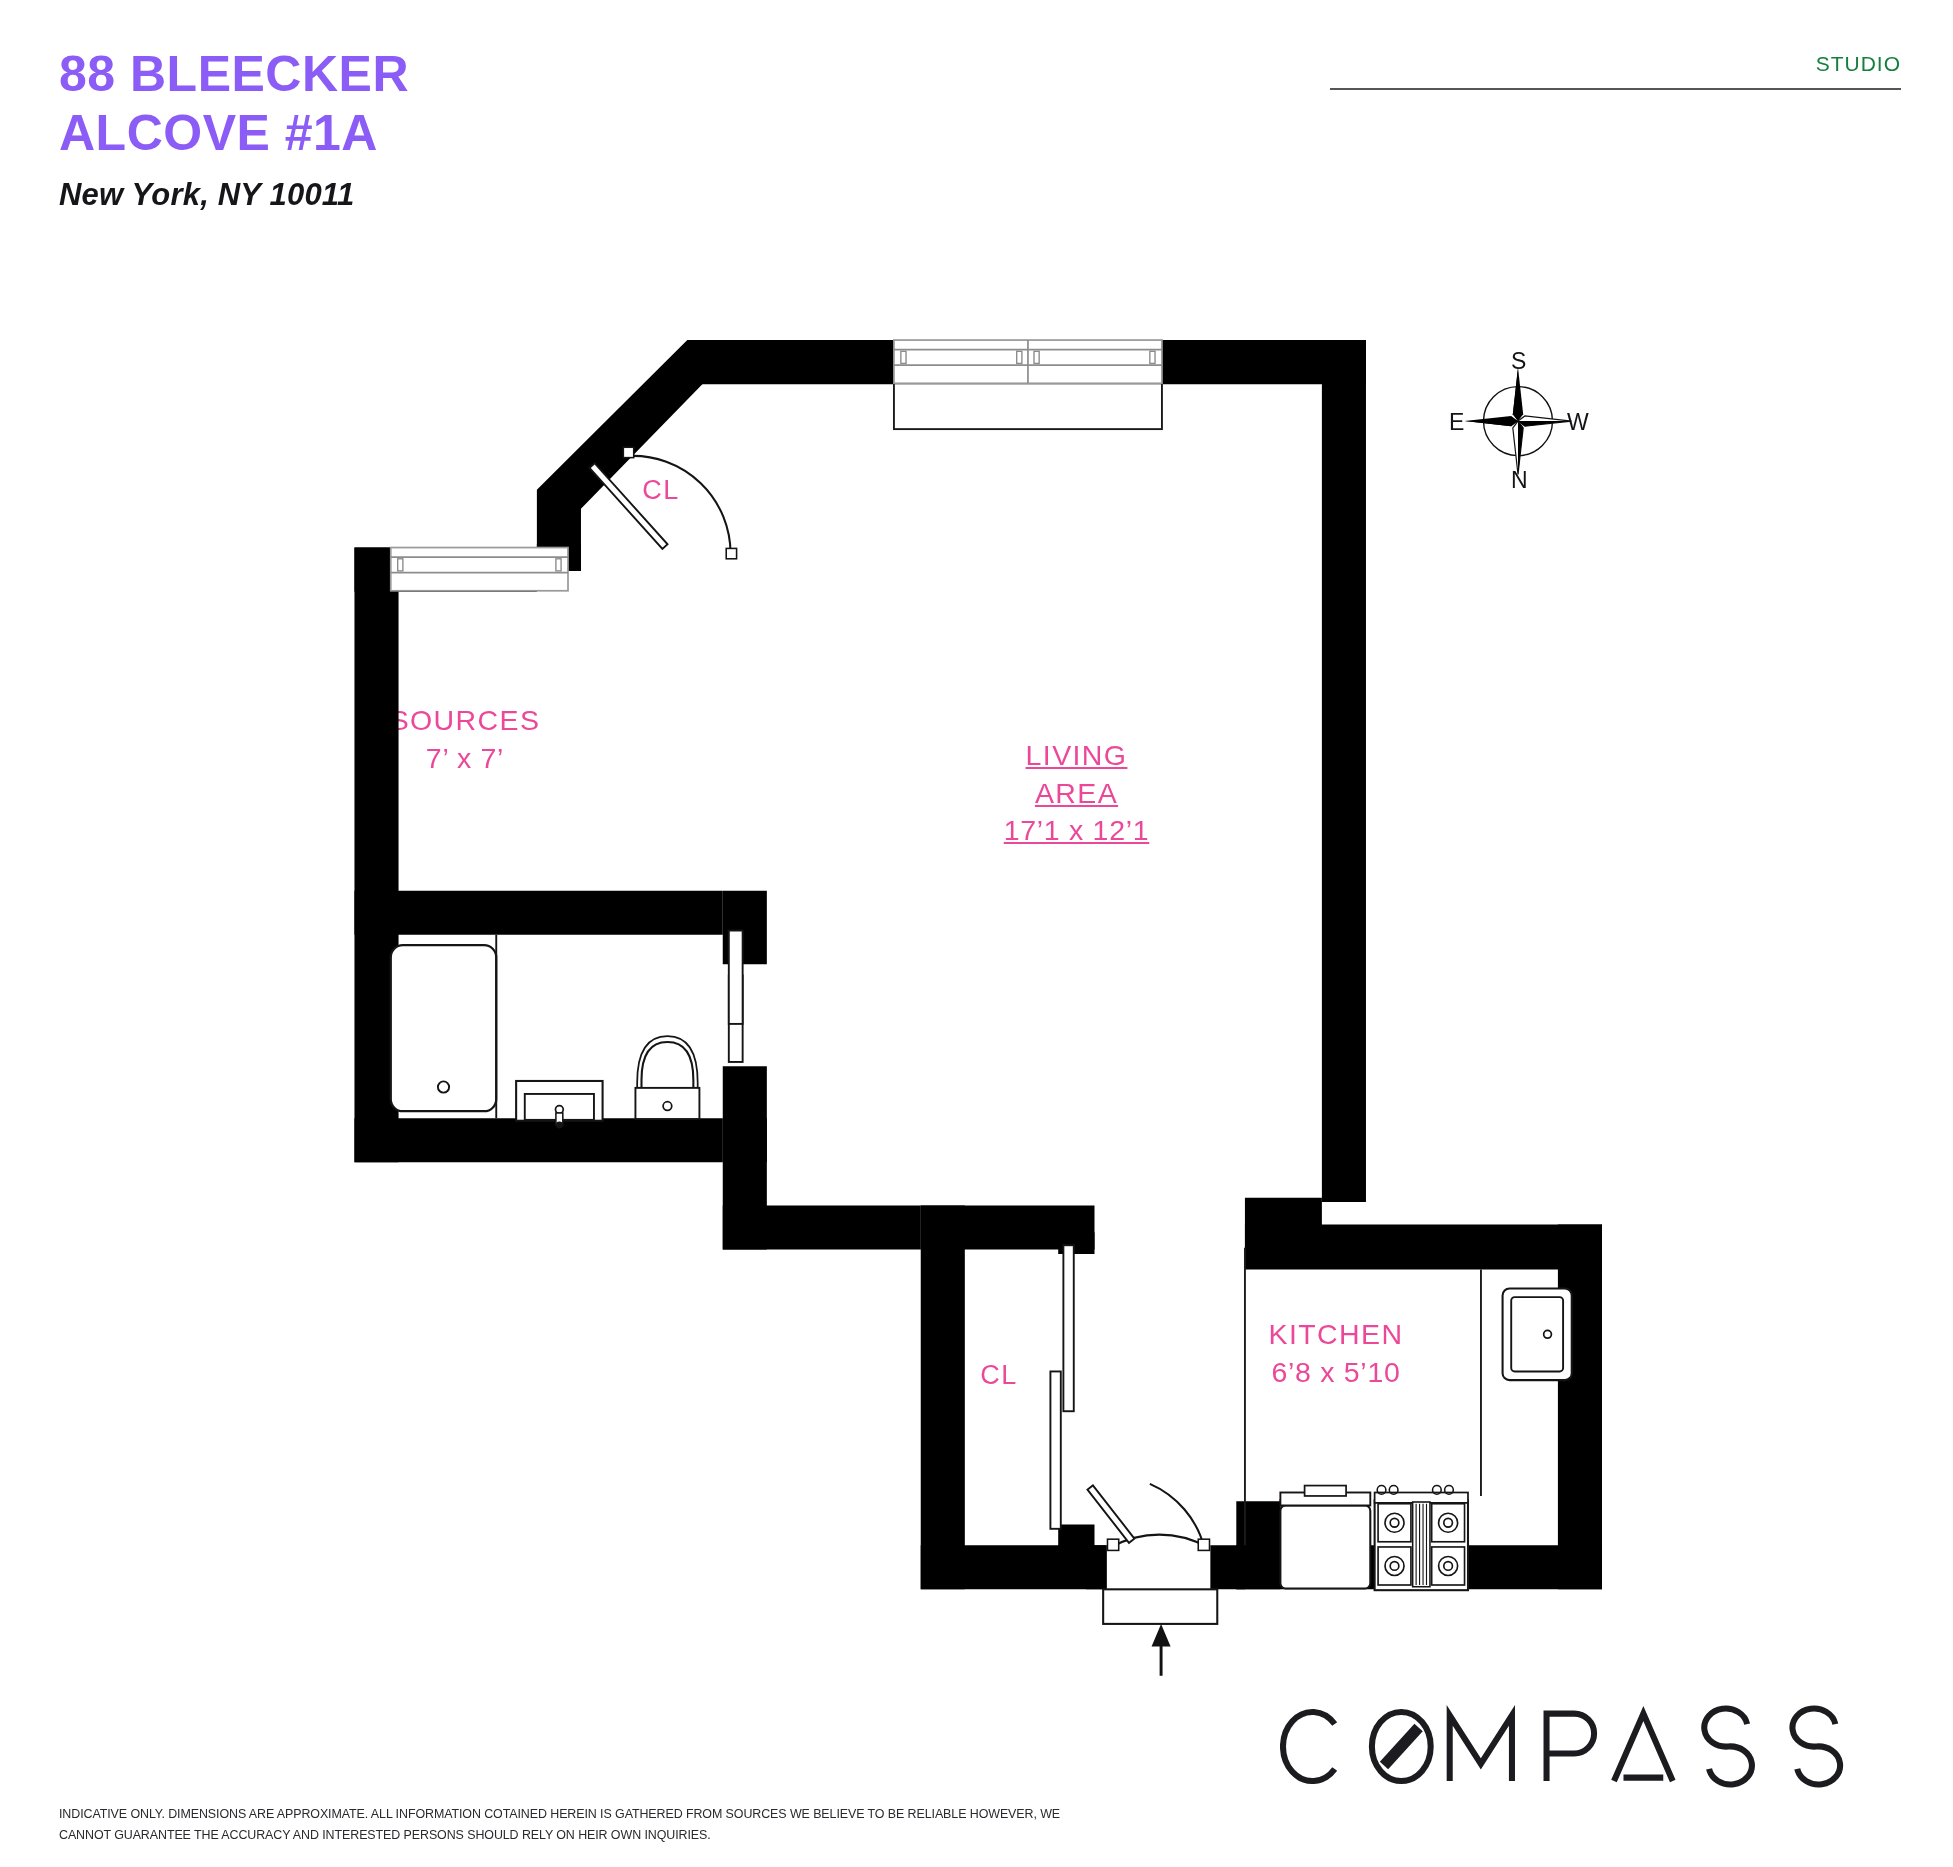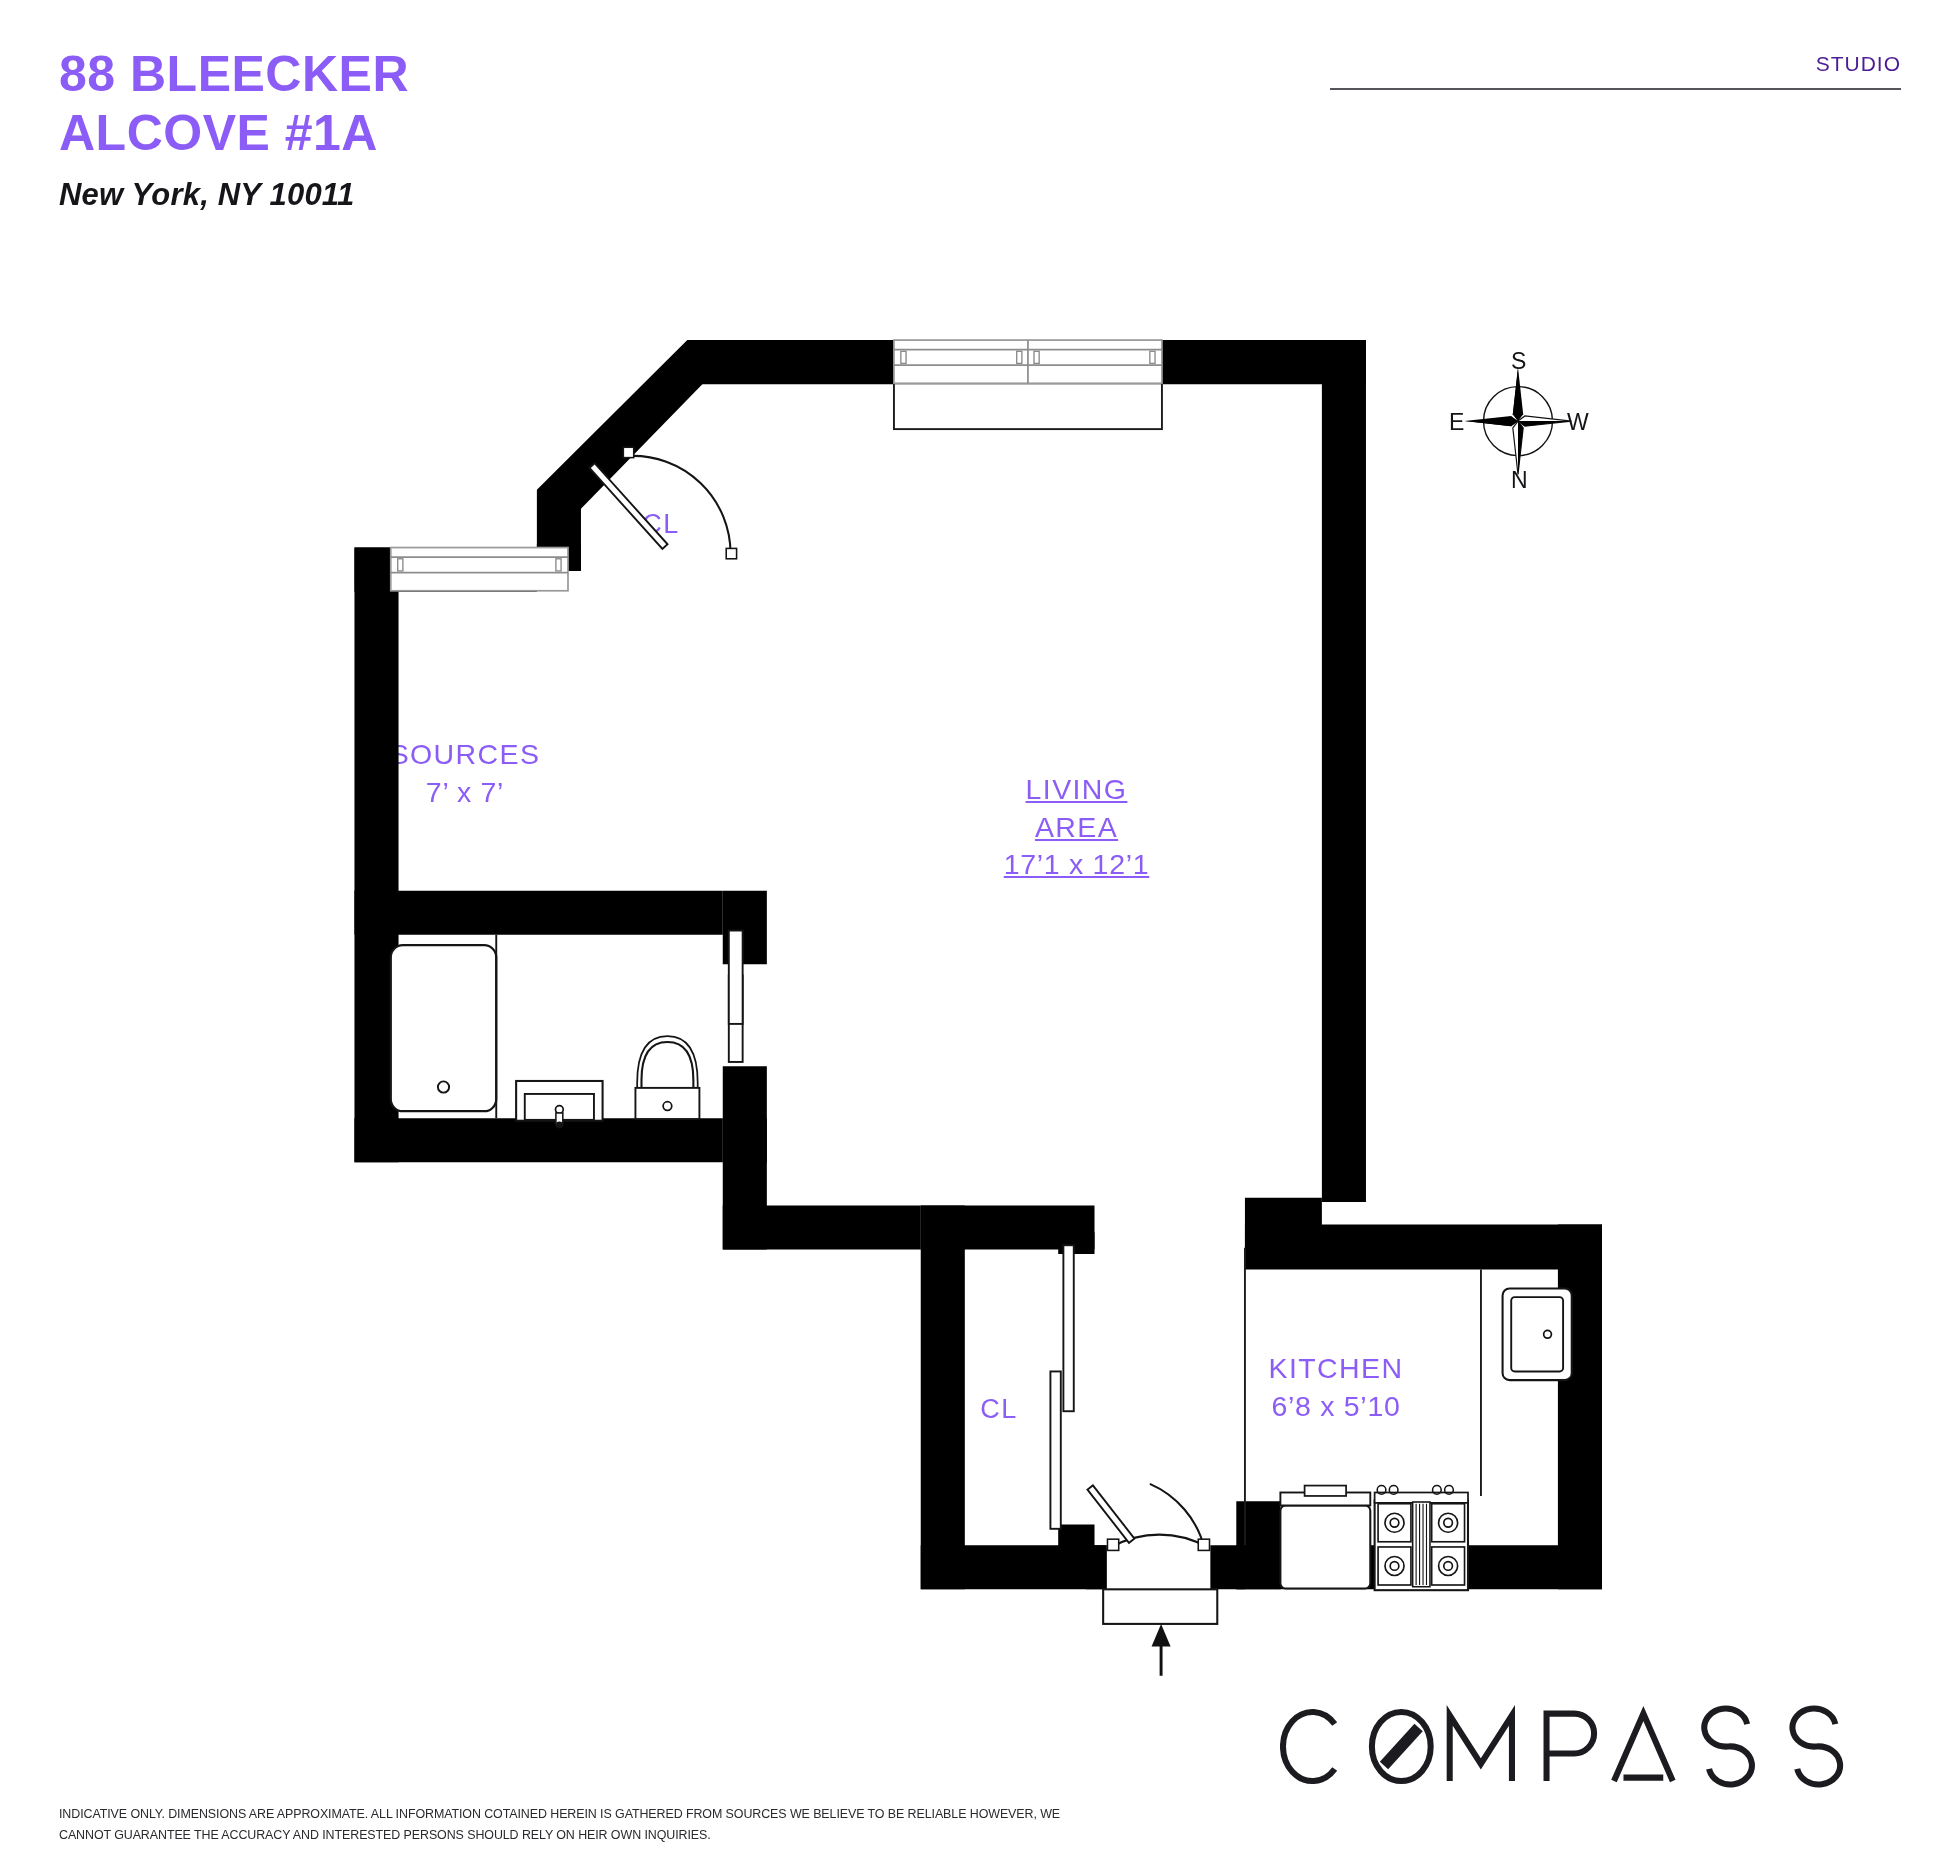--- a/index.html
+++ b/index.html
@@ -43,21 +43,21 @@
   #header-right {
     position: absolute;
     right: 52px;
     top: 52px;
     width: 571px;
     text-align: right;
   }
   .spec-row {
     font-size: 21px;
     letter-spacing: 1px;
-    color: #4c1d95;
+    color: #15803d;
     padding: 0 0 12px 0;
   }
   .spec-divider {
     height: 1.7px;
     background: #55555a;
     width: 100%;
     margin: 0 0 14px 0;
   }
 
   
@@ -85,23 +85,22 @@
     left: 0;
     top: 0;
     width: 1953px;
     height: 1868px;
     pointer-events: none;
   }
 
   .roomlabel {
     position: absolute;
     text-align: center;
-    color: #8b5cf6;
+    color: #ec4899;
     line-height: 1.32;
-    margin-top: 34px;
   }
   .roomlabel .rl-name {
     font-size: 28.5px;
     letter-spacing: 1.4px;
     display: block;
   }
   .roomlabel .rl-dim {
     font-size: 28.5px;
     letter-spacing: 0.7px;
     display: block;

